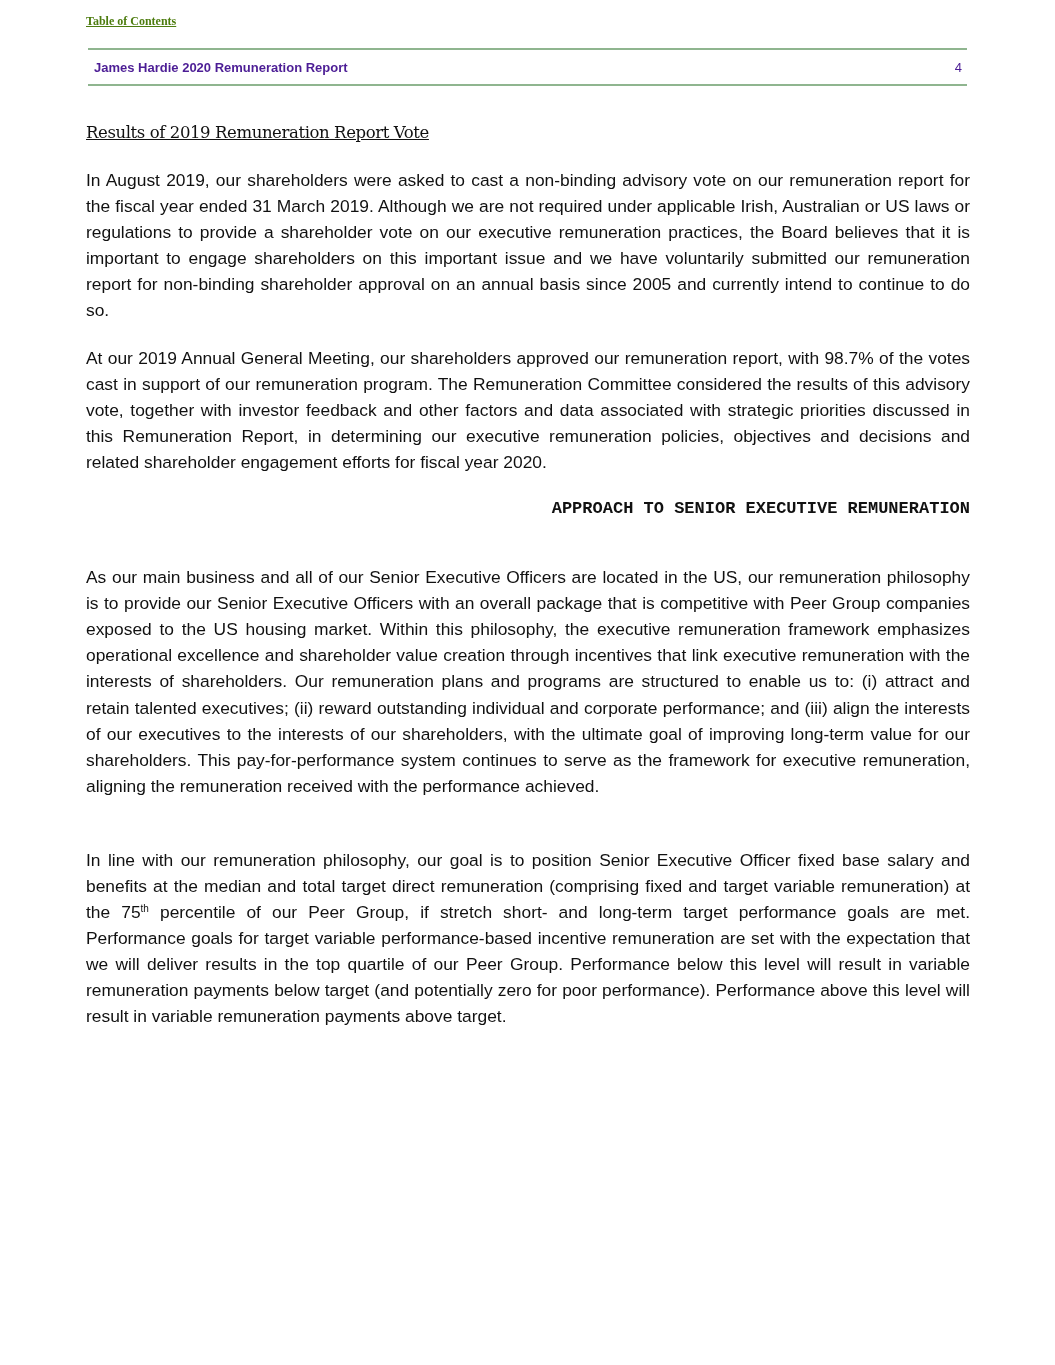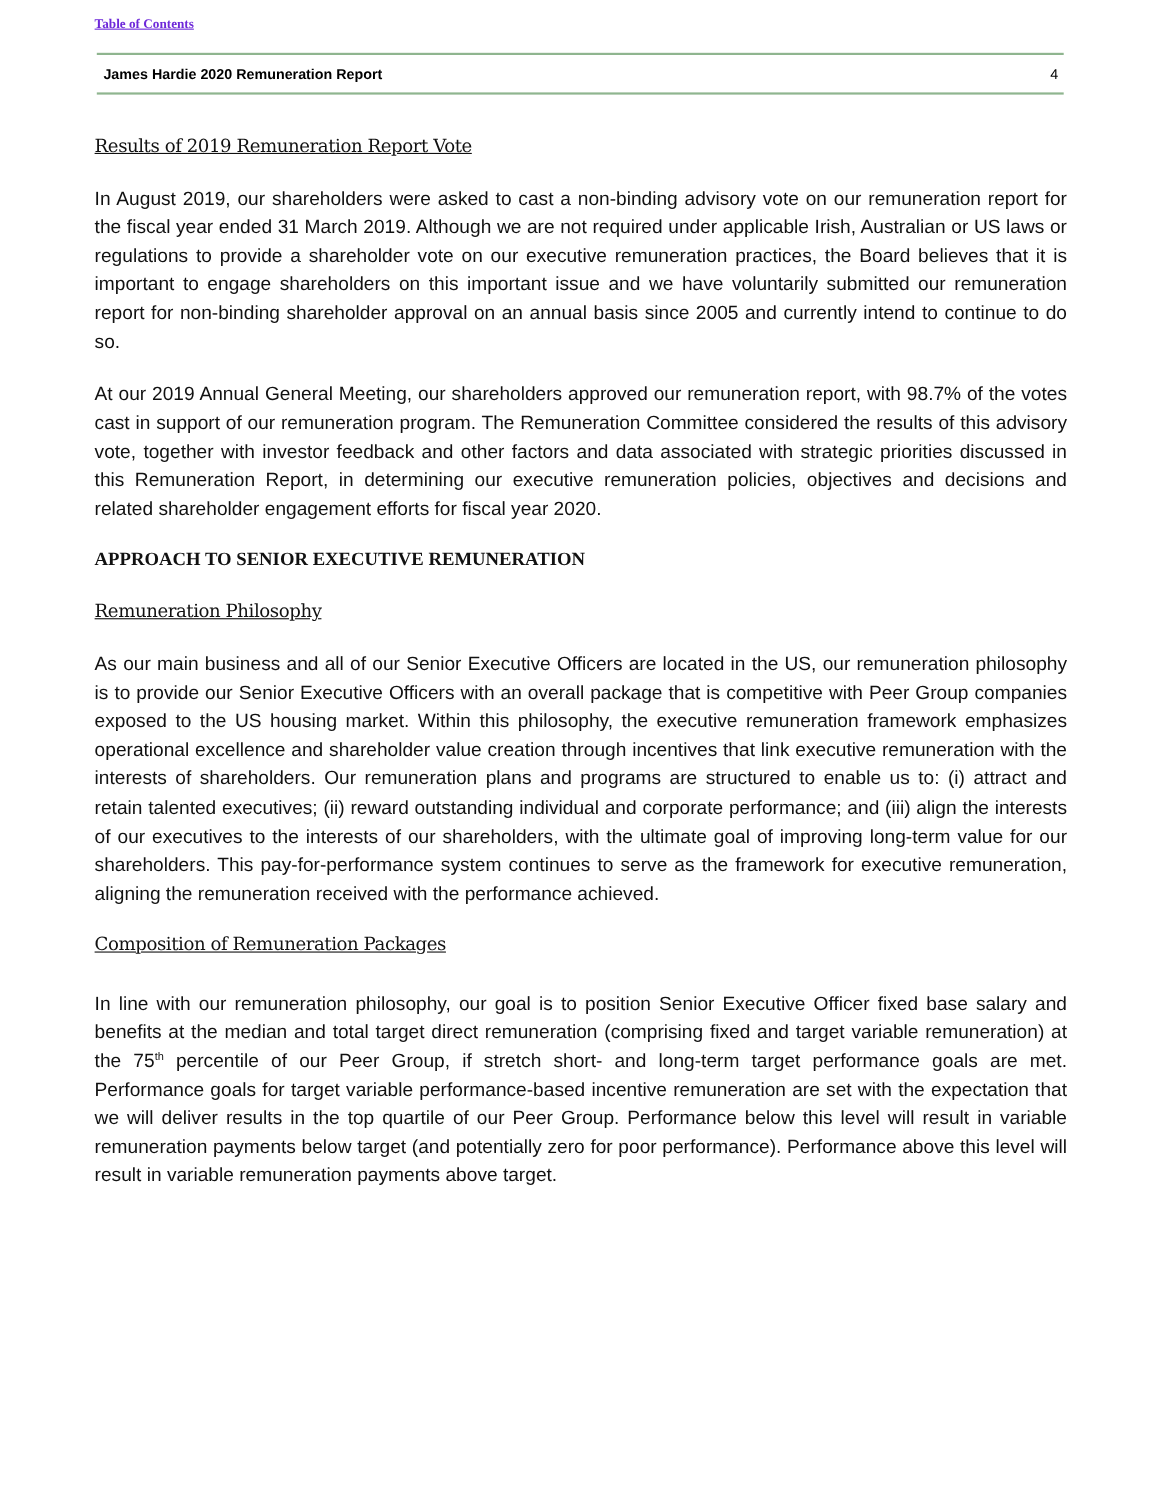--- a/index.html
+++ b/index.html
@@ -14,36 +14,36 @@
       overflow: hidden;
       color: #111111;
     }
     .toc-link {
       position: absolute;
       left: 86px;
       top: 14px;
       font-family: "Liberation Serif", serif;
       font-weight: bold;
       font-size: 12px;
-      color: #6d28d9;
+      color: #4d7c0f;
       text-decoration: underline;
       cursor: pointer;
     }
     .page-header {
       position: absolute;
       left: 88px;
       top: 48px;
       width: 879px;
       height: 38px;
       border-top: 2px solid #8fb58f;
       border-bottom: 2px solid #8fb58f;
       box-sizing: border-box;
       font-family: "Liberation Sans", sans-serif;
       font-size: 13px;
-      color: #000000;
+      color: #4c1d95;
     }
     .page-header .report-title {
       position: absolute;
       left: 6px;
       top: 10px;
       font-weight: bold;
     }
     .page-header .page-number {
       position: absolute;
       right: 5px;
@@ -61,25 +61,26 @@
     .subhead {
       font-family: "DejaVu Serif", serif;
       font-size: 16.5px;
       text-decoration: underline;
       letter-spacing: -0.4px;
       margin: 0;
       font-weight: normal;
       line-height: 26px;
     }
     .section-head {
-      font-family: Liberation Serif, serif;
+      font-family: Liberation Mono, monospace;
       font-weight: bold;
       font-size: 17px;
       margin: 0;
       line-height: 26px;
+      text-align: right;
     }
     p {
       margin: 0;
       text-align: justify;
     }
     .gap-s { height: 21px; }
     .gap-m { height: 21px; }
     .gap-l { height: 27px; }
     sup {
       font-size: 10px;
@@ -100,20 +101,18 @@
 
 <div class="content">
   <h3 class="subhead">Results of 2019 Remuneration Report Vote</h3>
   <div class="gap-s"></div>
   <p>In August 2019, our shareholders were asked to cast a non-binding advisory vote on our remuneration report for the fiscal year ended 31 March 2019.  Although we are not required under applicable Irish, Australian or US laws or regulations to provide a shareholder vote on our executive remuneration practices, the Board believes that it is important to engage shareholders on this important issue and we have voluntarily submitted our remuneration report for non-binding shareholder approval on an annual basis since 2005 and currently intend to continue to do so.</p>
   <div class="gap-m"></div>
   <p>At our 2019 Annual General Meeting, our shareholders approved our remuneration report, with 98.7% of the votes cast in support of our remuneration program.  The Remuneration Committee considered the results of this advisory vote, together with investor feedback and other factors and data associated with strategic priorities discussed in this Remuneration Report, in determining our executive remuneration policies, objectives and decisions and related shareholder engagement efforts for fiscal year 2020.</p>
   <div class="gap-m"></div>
   <h2 class="section-head">APPROACH TO SENIOR EXECUTIVE REMUNERATION</h2>
   <div class="gap-m"></div>
-  <h3 class="subhead">Remuneration Philosophy</h3>
   <div class="gap-m"></div>
   <p>As our main business and all of our Senior Executive Officers are located in the US, our remuneration philosophy is to provide our Senior Executive Officers with an overall package that is competitive with Peer Group companies exposed to the US housing market.  Within this philosophy, the executive remuneration framework emphasizes operational excellence and shareholder value creation through incentives that link executive remuneration with the interests of shareholders.  Our remuneration plans and programs are structured to enable us to: (i) attract and retain talented executives; (ii) reward outstanding individual and corporate performance; and (iii) align the interests of our executives to the interests of our shareholders, with the ultimate goal of improving long-term value for our shareholders.  This pay-for-performance system continues to serve as the framework for executive remuneration, aligning the remuneration received with the performance achieved.</p>
   <div class="gap-m"></div>
-  <h3 class="subhead">Composition of Remuneration Packages</h3>
   <div class="gap-l"></div>
   <p><span>In line with our remuneration philosophy, our goal is to position Senior Executive Officer fixed base salary and benefits at the median and total target direct remuneration (comprising fixed and target variable remuneration) at the 75</span><sup>th</sup><span> percentile of our Peer Group, if stretch short- and long-term target performance goals are met.  Performance goals for target variable performance-based incentive remuneration are set with the expectation that we will deliver results in the top quartile of our Peer Group. Performance below this level will result in variable remuneration payments below target (and potentially zero for poor performance).  Performance above this level will result in variable remuneration payments above target.</span></p>
 </div>
 
 </body></html>

